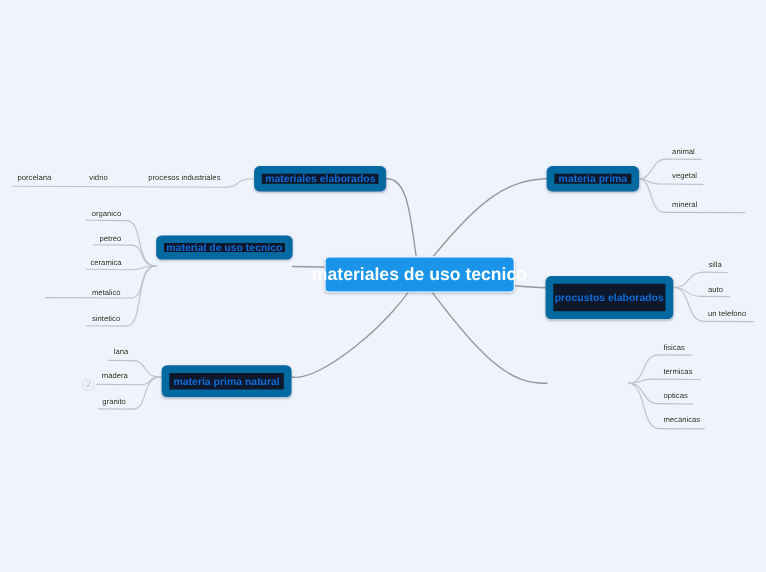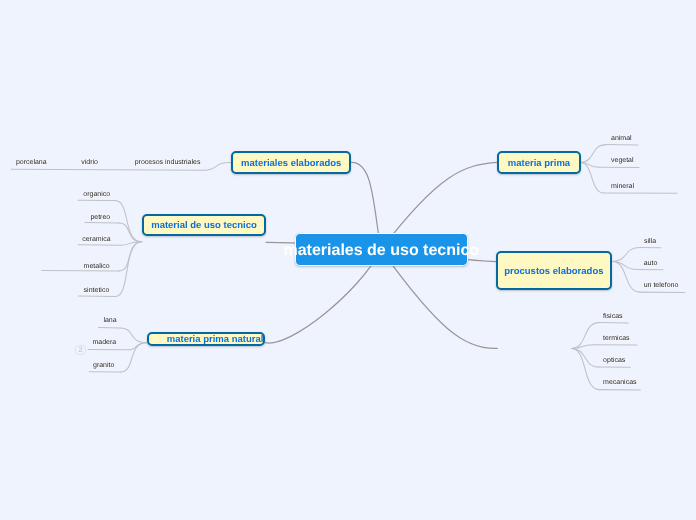--- a/index.html
+++ b/index.html
@@ -11,26 +11,26 @@
   svg.links path{fill:none;stroke-linecap:round;}
   svg.links path.trunk{stroke:#979797;stroke-width:1.25;}
   svg.links path.leaf{stroke:#bec1c9;stroke-width:1.05;}
 
   .node{position:absolute;box-sizing:border-box;display:flex;align-items:center;
         justify-content:center;border-radius:6px;white-space:nowrap;z-index:5;}
   .node>span{display:block;transform:translateY(0.8px);}
   .node.root{left:294.8px;top:232.8px;width:173px;height:33.5px;background:#1a94e8;color:#fff;
              border:1.4px solid #ffffff;border-radius:4.5px;font-weight:bold;font-size:16px;
              box-shadow:0 1px 2px rgba(40,60,90,.28);}
-  .node.main{background:#fef9c3;color:#0d6fdf;border:2px solid #0369a1;border-radius:5px;font-weight:bold;
+  .node.main{background:#0f172a;color:#0d6fdf;border:7px solid #0369a1;border-radius:5px;font-weight:bold;
              font-size:9.5px;box-shadow:0 1px 2px rgba(40,60,90,.28);}
 
   #n-mat-elab{left:231.3px;top:151.4px;width:119.8px;height:22.6px;}
   #n-mat-uso{left:141.7px;top:214px;width:124.6px;height:21.8px;}
-  #n-mp-nat{left:146.7px;top:331.6px;width:118.7px;height:14px;justify-content:flex-end;}
+  #n-mp-nat{left:146.7px;top:331.6px;width:118.7px;height:29px;}
   #n-mat-prima{left:497.4px;top:151.4px;width:83.2px;height:22.2px;}
   #n-procustos{left:496px;top:250.6px;width:115.7px;height:39px;}
   #n-propiedades{left:497.2px;top:336.7px;width:74.8px;height:22.8px;}
 
   .leaf{position:absolute;color:#242424;font-size:7px;white-space:nowrap;z-index:4;line-height:1;
         text-shadow:0 0 1.5px #fff,0 0 1.5px #fff,0 0 2px #fff;}
 
   #lf-porcelana{left:15.9px;top:158.9px;}
   #lf-vidrio{left:81.2px;top:158.9px;}
   #lf-procesos-industriales{left:134.7px;top:158.9px;}

